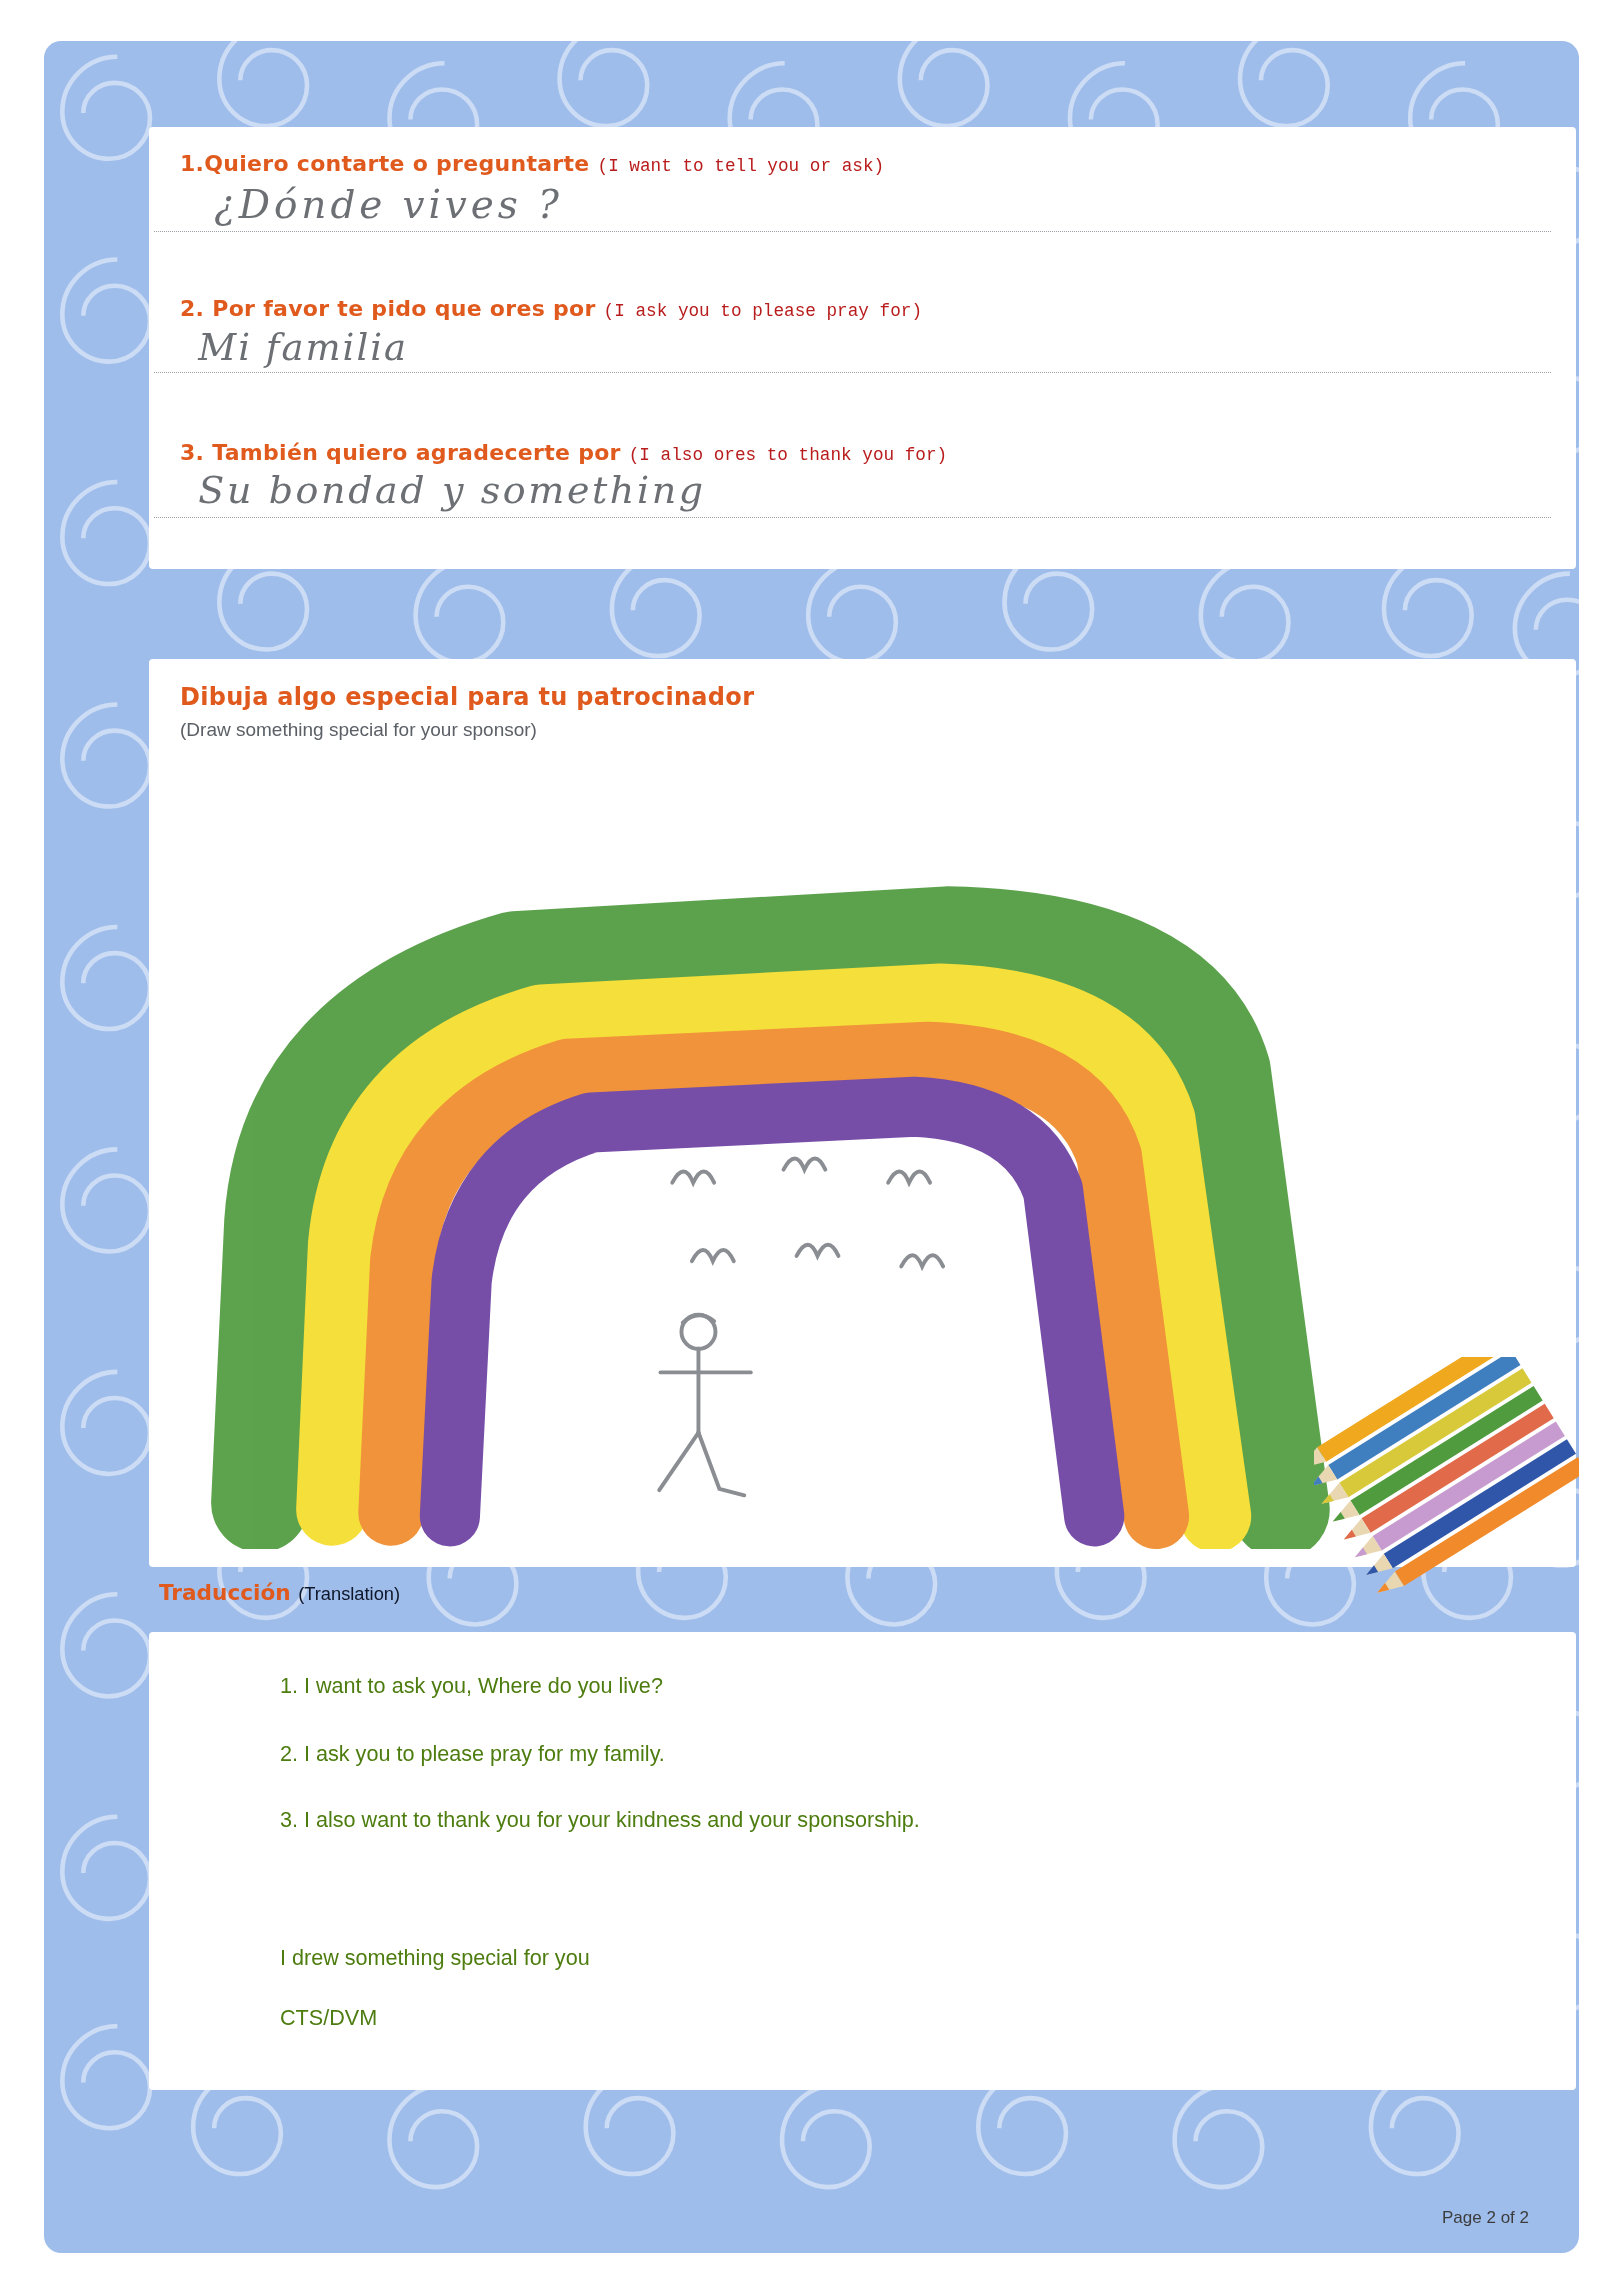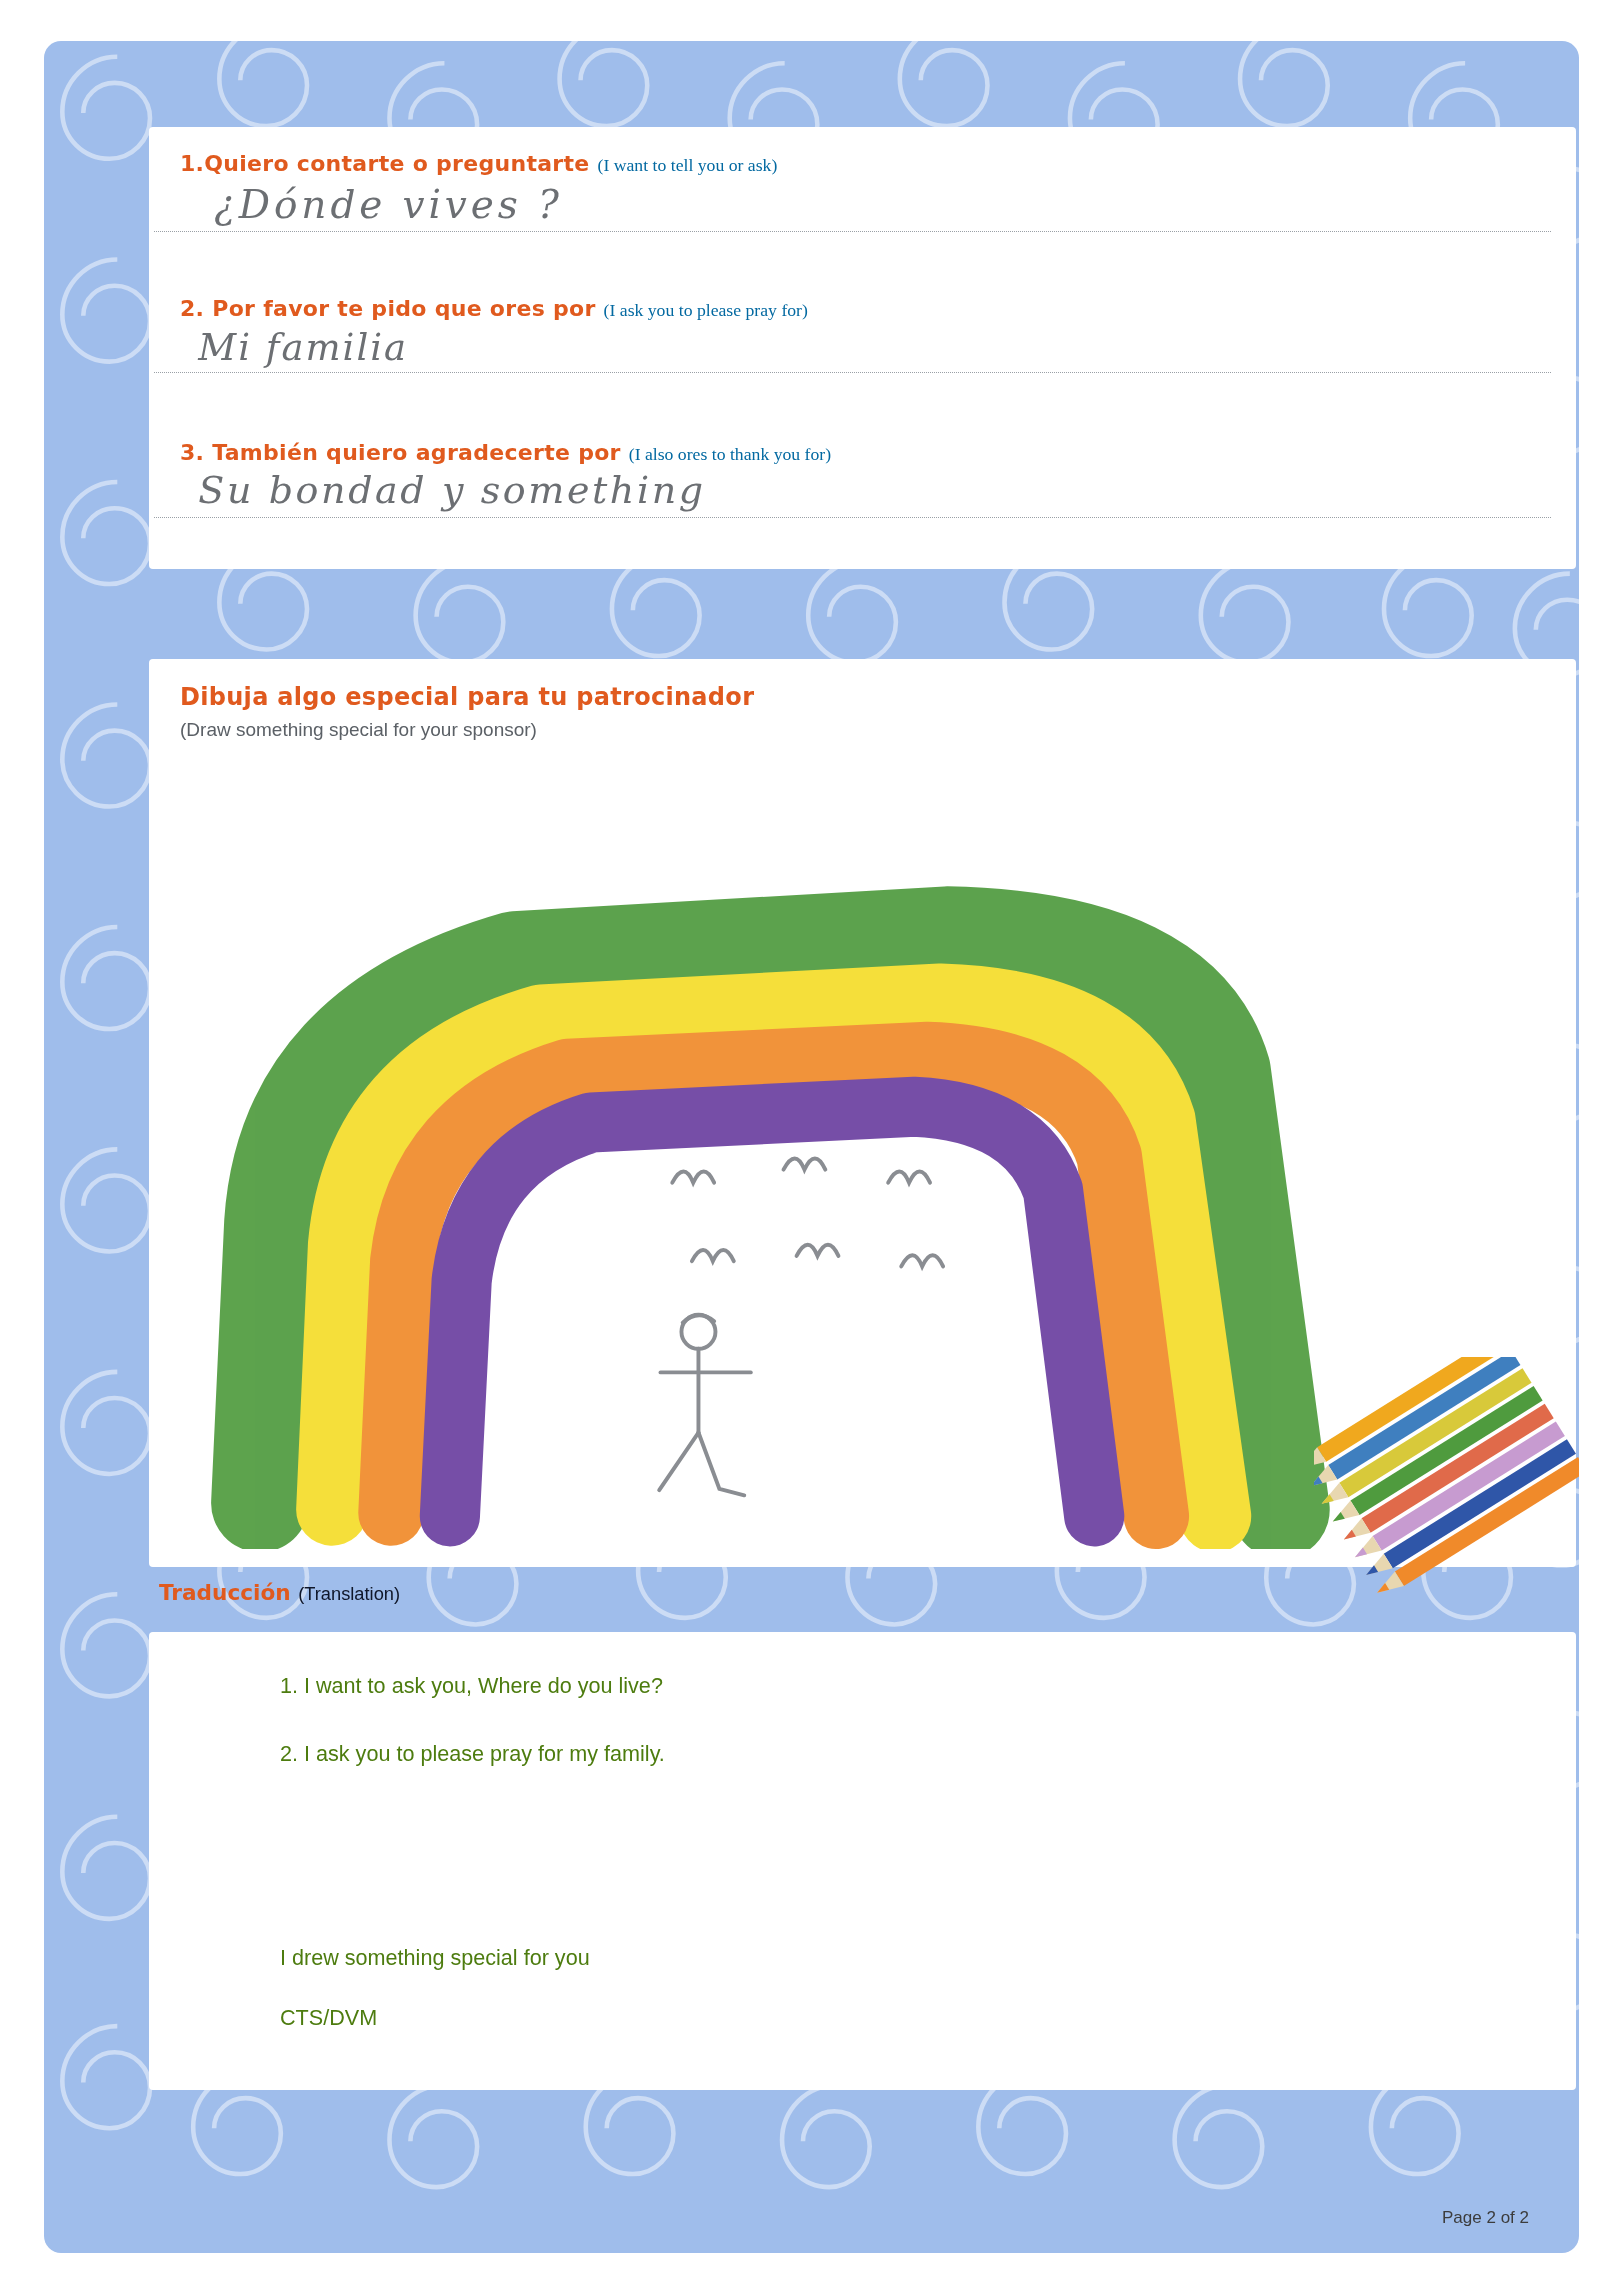--- a/index.html
+++ b/index.html
@@ -78,22 +78,22 @@
 
   .q-label {
     font-family: "DejaVu Sans", sans-serif;
     font-size: 22px;
     color: #e05a1e;
     font-weight: bold;
     letter-spacing: 0.3px;
     white-space: nowrap;
   }
   .q-label .en {
-    color: #0369a1;
-    font-family: Liberation Serif, serif;
+    color: #b91c1c;
+    font-family: Liberation Mono, monospace;
     font-weight: normal;
     font-size: 17.7px;
     letter-spacing: 0;
   }
 
   .dotted-line {
     position: absolute;
     left: -26px;
     width: 1397px;
     border-bottom: 1.3px dotted #9aa0a6;
@@ -339,20 +339,21 @@
     </div>
 
     <div class="trad-label">
       <span>Traducción</span>
       <span class="en">(Translation)</span>
     </div>
 
     <div class="card" id="card-translation">
       <div class="trad-line" id="t1">1. I want to ask you, Where do you live?</div>
       <div class="trad-line" id="t2">2.  I ask you to please pray for my family.</div>
+      <div class="trad-line" id="t3">3. I also want to thank you for your kindness and your sponsorship.</div>
       <div class="trad-line" id="t4">I drew something special for you</div>
       <div class="trad-line" id="t5">CTS/DVM</div>
     </div>
 
     <div class="page-num">Page 2 of 2</div>
 
   </div>
 </div>
 
 

